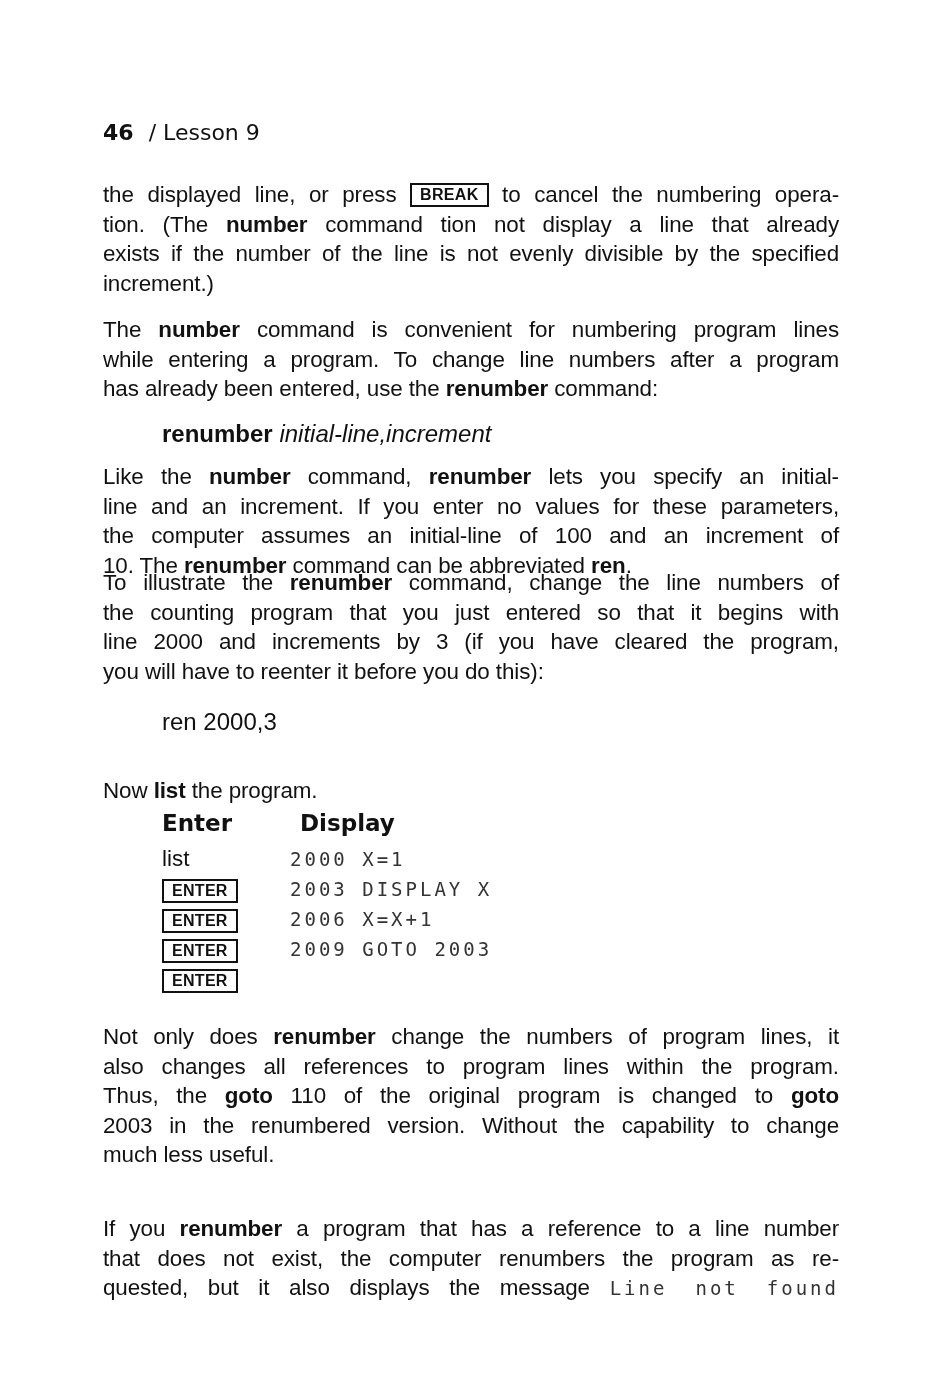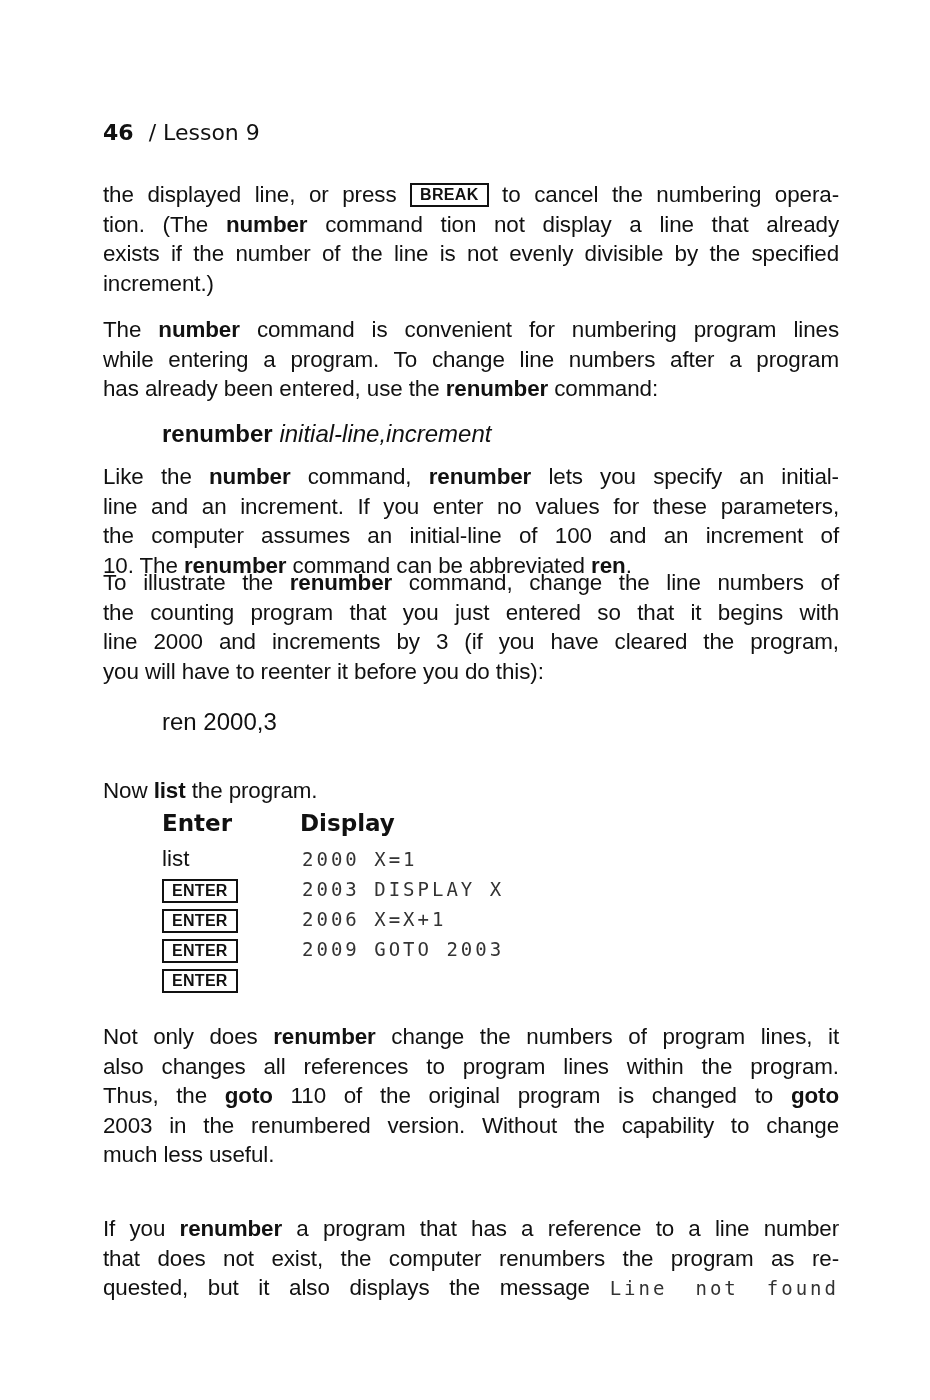--- a/index.html
+++ b/index.html
@@ -12,21 +12,21 @@
   .para .line { display: block; text-align: justify; text-align-last: justify; height: 29.5px; white-space: nowrap; }
   .para .line.last { text-align-last: left; }
   b { font-weight: bold; }
   .key { display: inline-block; border: 2px solid #111; font-family: "Liberation Sans", sans-serif; font-weight: bold; font-size: 16px; line-height: 20px; padding: 0 8px; letter-spacing: 0.3px; vertical-align: 2px; }
   .indent { position: absolute; left: 162px; font-family: "Liberation Sans", sans-serif; font-size: 24px; }
   .indent i { font-style: italic; }
   .table { position: absolute; left: 162px; top: 810px; }
   .th { position: absolute; top: 0; font-family: "DejaVu Sans", sans-serif; font-weight: bold; font-size: 23px; }
   .enter-cell { position: absolute; left: 0; font-family: "Liberation Sans", sans-serif; font-size: 22.4px; }
   .enter-cell .key { font-size: 16px; }
-  .disp { position: absolute; left: 140px; font-family: "DejaVu Sans Mono", monospace; font-size: 19px; color: #333; letter-spacing: 3px; white-space: pre; }
+  .disp { position: absolute; left: 128px; font-family: "DejaVu Sans Mono", monospace; font-size: 19px; color: #333; letter-spacing: 3px; white-space: pre; }
   .lcd { font-family: "DejaVu Sans Mono", monospace; font-size: 19px; color: #333; letter-spacing: 3px; white-space: pre; margin-top: 8px; }
 </style>
 </head>
 <body>
 
 <div class="page">
 
   <div class="header">
     <span class="num">46</span>
     <span class="sep">/</span>

